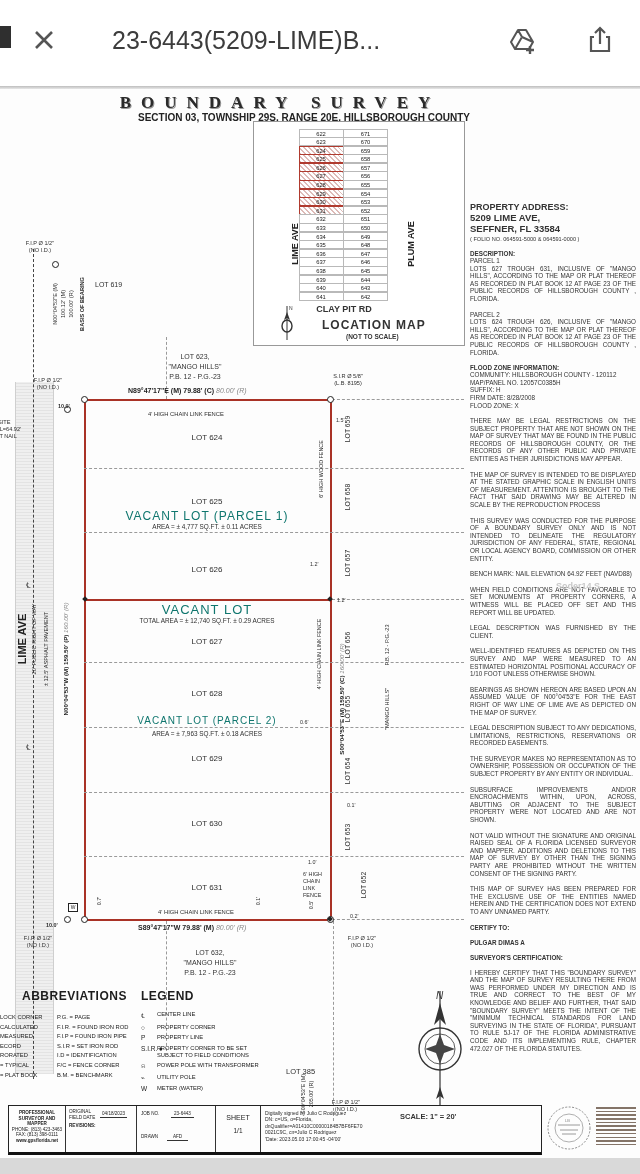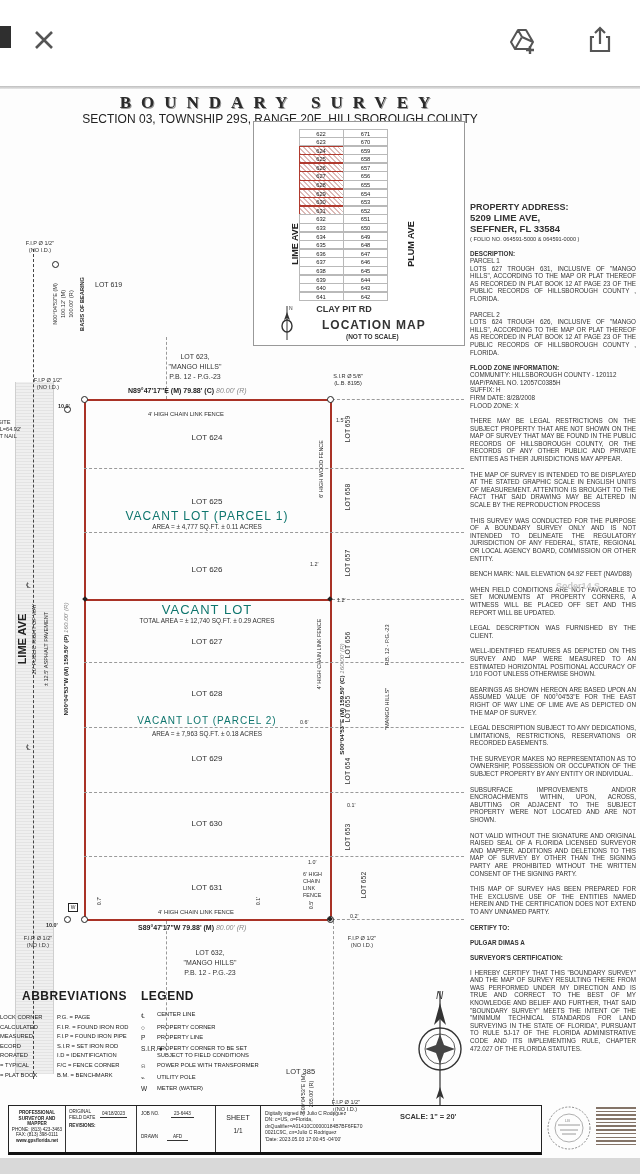--- a/index.html
+++ b/index.html
@@ -10,21 +10,21 @@
   #appbar .title{position:absolute;left:112px;top:26px;font-size:25px;color:#3c3c3c;letter-spacing:0px;white-space:nowrap;}
   .abicon{position:absolute;top:24px;width:32px;height:32px;}
   #appbar .sep{position:absolute;left:0;top:86px;width:640px;height:3px;background:linear-gradient(#bdbdbd,#e8e8e8);}
   
   #page{position:absolute;left:0;top:89px;width:640px;height:1069px;background:#fdfdfd;color:#333;}
   .abs{position:absolute;white-space:nowrap;}
   .ctr{text-align:center;}
   .vt{position:absolute;transform-origin:0 0;transform:rotate(-90deg) translateX(-50%);white-space:nowrap;}
   .it{font-style:italic;color:#888;font-weight:normal;}
   #svtitle{font-family:"Liberation Serif",serif;font-weight:bold;font-size:17px;letter-spacing:10px;color:#2b2b2b;text-shadow:1px 1px 0 #999;}
-  #svsub{font-size:12px;font-weight:normal;color:#222;}
+  #svsub{font-size:10px;font-weight:bold;color:#222;padding-left:24px;}
   
   #lmbox{position:absolute;left:253px;top:32px;width:210px;height:223px;border:1px solid #999;background:#fff;}
   #lmgrid{position:absolute;left:45px;top:7px;}
   .lm-row{display:flex;height:8.6px;}
   .lm-cell{width:43px;font-size:5.8px;line-height:8.6px;text-align:center;color:#222;border:0.5px solid #b9b9b9;margin:-0.5px 0 0 -0.5px;background:#fff;}
   .lm-row.hl .lm-l{border:1px solid #b03a2e;background:repeating-linear-gradient(45deg,rgba(160,60,50,.35) 0 1px,rgba(255,255,255,0) 1px 3.5px);} 
   .lm-row.sep .lm-l{border-bottom:1.6px solid #b03a2e;}
   .street{font-weight:bold;font-size:9px;color:#222;}
   
   #notes{position:absolute;left:470px;top:113px;width:166px;}
@@ -70,20 +70,21 @@
 </head>
 <body>
 
 <div id="screen">
 
   <div id="appbar">
     <div class="corner"></div>
     <svg class="abicon" style="left:28px;" viewBox="0 0 32 32">
       <path d="M8 8 L24 24 M24 8 L8 24" stroke="#555" stroke-width="2.6" fill="none"></path>
     </svg>
+    <div class="title">23-6443(5209-LIME)B...</div>
     <svg class="abicon" style="left:506px;" viewBox="0 0 32 32">
       <path d="M12 6 L20 6 L27 18 L23 25 L9 25 L5 18 Z M12 6 L16 13 M27 18 L16 13 M9 25 L16 13" stroke="#555" stroke-width="2" fill="none" stroke-linejoin="round"></path>
       <path d="M24 22 L24 30 M20 26 L28 26" stroke="#555" stroke-width="2.4"></path>
     </svg>
     <svg class="abicon" style="left:584px;" viewBox="0 0 32 32">
       <path d="M10 13 L7 13 L7 27 L25 27 L25 13 L22 13" stroke="#555" stroke-width="2.2" fill="none"></path>
       <path d="M16 20 L16 5 M11 9 L16 4 L21 9" stroke="#555" stroke-width="2.2" fill="none"></path>
     </svg>
     <div class="sep"></div>
   </div>

